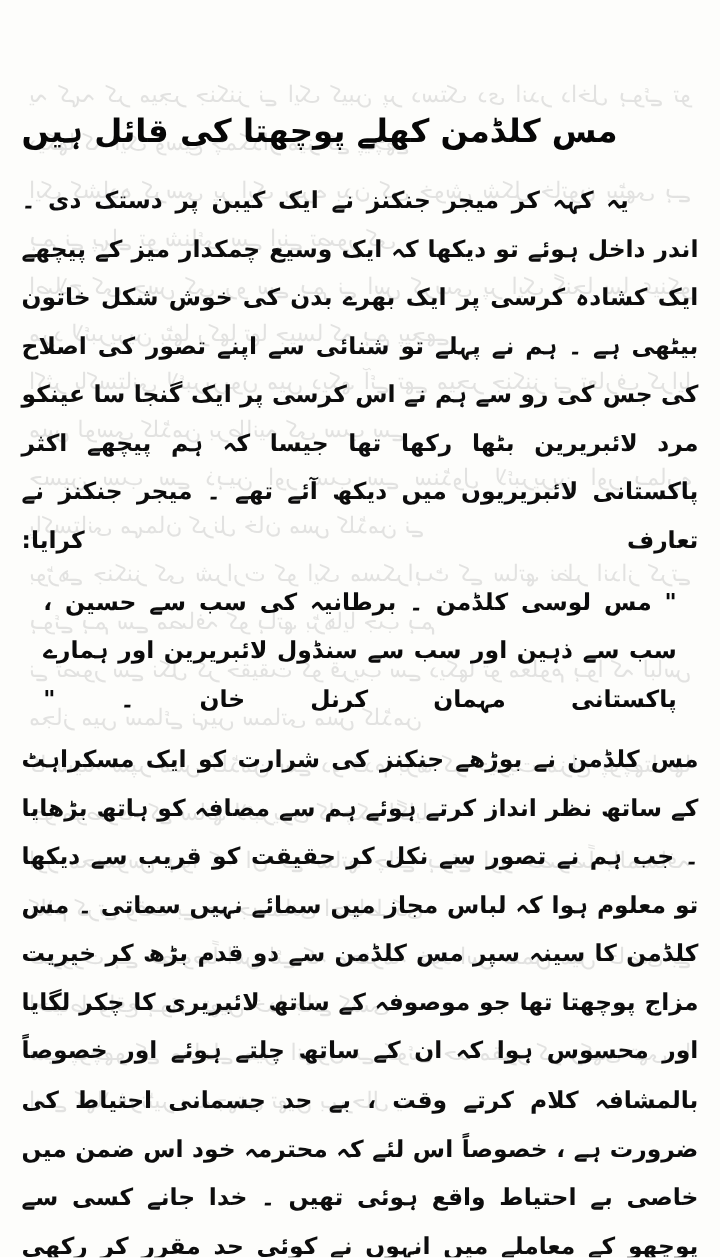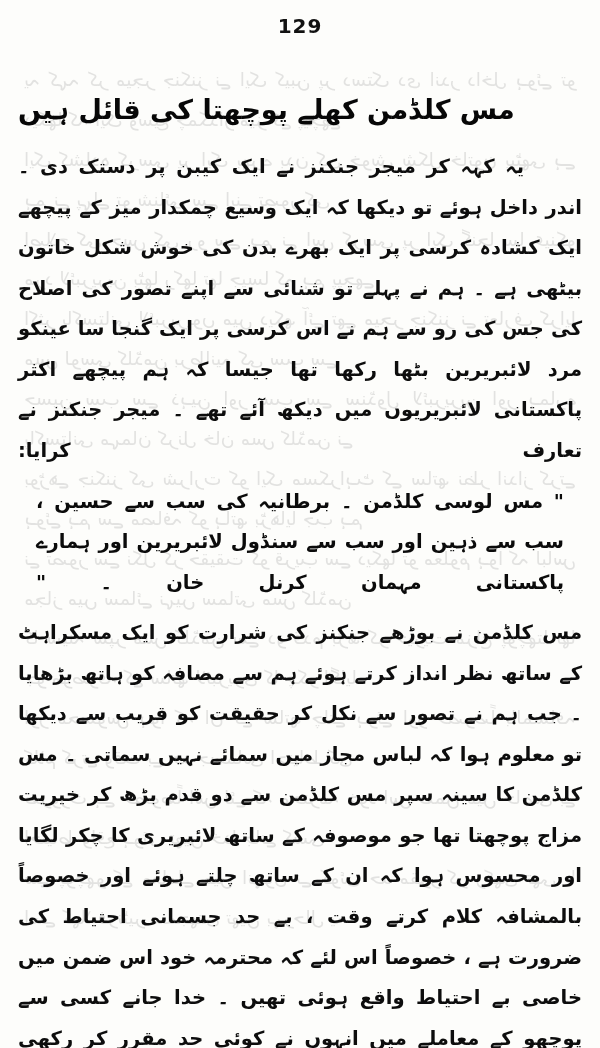--- a/index.html
+++ b/index.html
@@ -111,21 +111,20 @@
     <div>اکثر پاکستانی لائبریریوں میں دیکھ آئے تھے میجر جنکنز نے تعارف کرایا مس لوسی کلڈمن برطانیہ کی سب سے</div>
     <div>حسین سب سے ذہین اور سب سے سنڈول لائبریرین اور ہمارے پاکستانی مہمان کرنل خان مس کلڈمن نے</div>
     <div>بوڑھے جنکنز کی شرارت کو ایک مسکراہٹ کے ساتھ نظر انداز کرتے ہوئے ہم سے مصافہ کو ہاتھ بڑھایا جب ہم</div>
     <div>نے تصور سے نکل کر حقیقت کو قریب سے دیکھا تو معلوم ہوا کہ لباس مجاز میں سمائے نہیں سماتی مس کلڈمن</div>
     <div>کا سینہ سپر مس کلڈمن سے دو قدم بڑھ کر خیریت مزاج پوچھتا تھا جو موصوفہ کے ساتھ لائبریری کا چکر لگایا</div>
     <div>اور محسوس ہوا کہ ان کے ساتھ چلتے ہوئے اور خصوصاً بالمشافہ کلام کرتے وقت بے حد جسمانی احتیاط کی</div>
     <div>ضرورت ہے خصوصاً اس لئے کہ محترمہ خود اس ضمن میں خاصی بے احتیاط واقع ہوئی تھیں خدا جانے کسی</div>
     <div>سے پوچھو کے معاملے میں انہوں نے کوئی حد مقرر کر رکھی تھی یا اسے کھلا فرنٹیر سمجھتی تھیں بہرحال یہ</div>
   </div>
 
-  <div class="page-number">129</div>
 
   <div class="content">
 
     <h1 class="heading">مس کلڈمن کھلے پوچھتا کی قائل ہیں</h1>
 
     <p class="body"><span class="indent-first"></span><span>یہ کہہ کر میجر جنکنز نے ایک کیبن پر دستک دی ۔ اندر داخل ہوئے تو دیکھا کہ ایک وسیع چمکدار میز کے پیچھے ایک کشادہ کرسی پر ایک بھرے بدن کی خوش شکل خاتون بیٹھی ہے ۔ ہم نے پہلے تو شنائی سے اپنے تصور کی اصلاح کی جس کی رو سے ہم نے اس کرسی پر ایک گنجا سا عینکو مرد لائبریرین بٹھا رکھا تھا جیسا کہ ہم پیچھے اکثر پاکستانی لائبریریوں میں دیکھ آئے تھے ۔ میجر جنکنز نے تعارف کرایا:</span></p>
 
     <p class="quote">" مس لوسی کلڈمن ۔ برطانیہ کی سب سے حسین ، سب سے ذہین اور سب سے سنڈول لائبریرین اور ہمارے پاکستانی مہمان کرنل خان ۔ "</p>
 
     <p class="body">مس کلڈمن نے بوڑھے جنکنز کی شرارت کو ایک مسکراہٹ کے ساتھ نظر انداز کرتے ہوئے ہم سے مصافہ کو ہاتھ بڑھایا ۔ جب ہم نے تصور سے نکل کر حقیقت کو قریب سے دیکھا تو معلوم ہوا کہ لباس مجاز میں سمائے نہیں سماتی ۔ مس کلڈمن کا سینہ سپر مس کلڈمن سے دو قدم بڑھ کر خیریت مزاج پوچھتا تھا جو موصوفہ کے ساتھ لائبریری کا چکر لگایا اور محسوس ہوا کہ ان کے ساتھ چلتے ہوئے اور خصوصاً بالمشافہ کلام کرتے وقت ، بے حد جسمانی احتیاط کی ضرورت ہے ، خصوصاً اس لئے کہ محترمہ خود اس ضمن میں خاصی بے احتیاط واقع ہوئی تھیں ۔ خدا جانے کسی سے پوچھو کے معاملے میں انہوں نے کوئی حد مقرر کر رکھی تھی یا اسے کھلا فرنٹیر سمجھتی تھیں بہرحال یہ مس کلڈمن کا داخلی معاملہ تھا ۔ سرحد کے اس پار کا ردعمل کچھ ایسا ناگوار نہ تھا ۔ اور ہمارا خیال نہیں کہ کسی نے مس کلڈمن کو حد پار کرنے پر احتجاجی نوٹ بھیجا ہو ۔</p>

